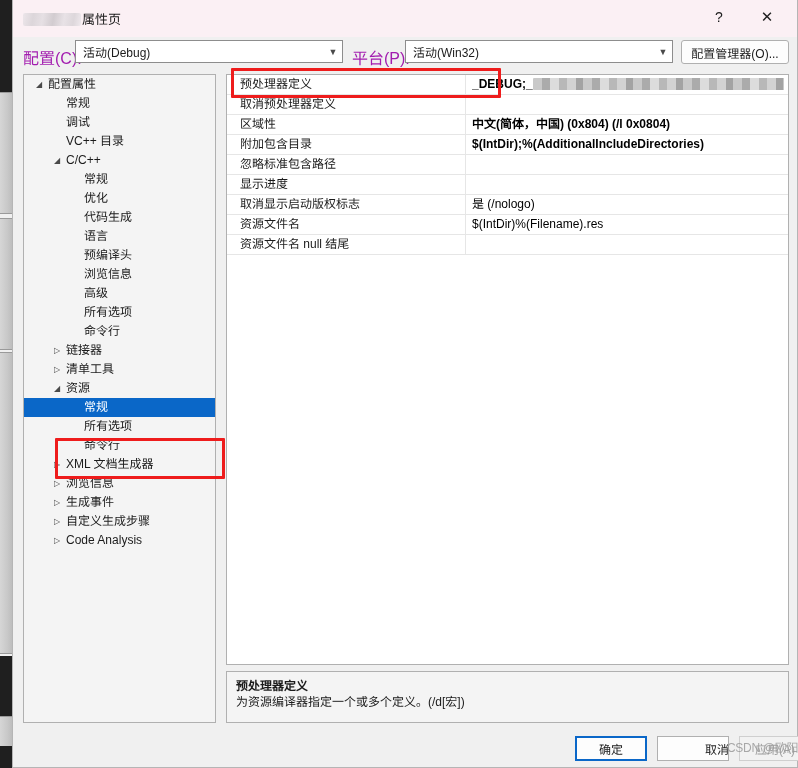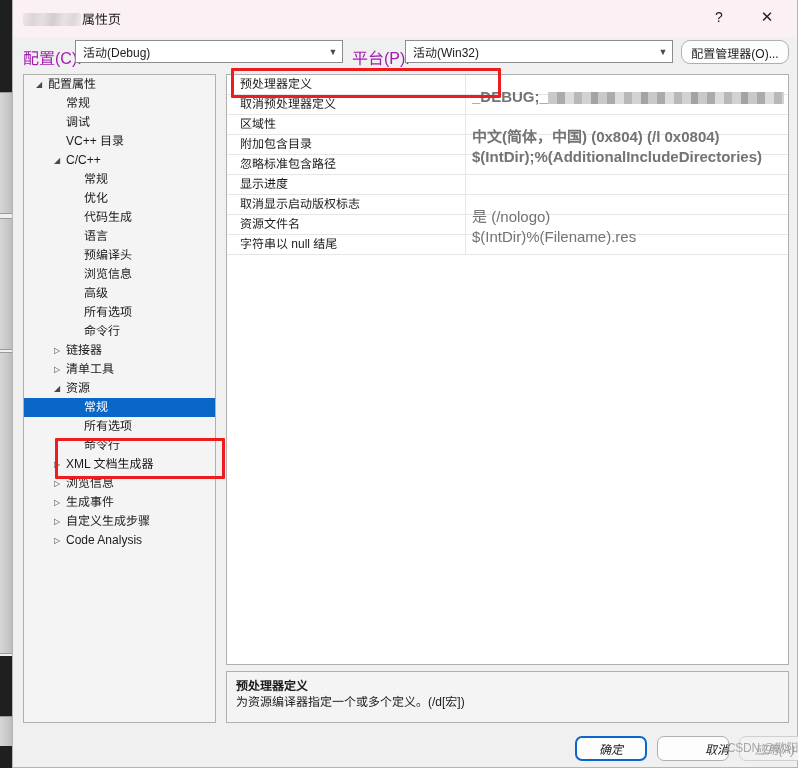--- a/index.html
+++ b/index.html
@@ -140,21 +140,21 @@
   #cfg-label-platform { left: 339px; }
   #cfg-combo-platform { left: 392px; width: 268px; }
   #btn-cfgmgr {
     position: absolute;
     left: 668px;
     top: 4px;
     width: 108px;
     height: 24px;
     background: #fdfdfd;
     border: 1px solid #b0b0b0;
-    border-radius: 9px;
+    border-radius: 3px;
     font-size: 12px;
     color: #1b1b1b;
     display: flex;
     align-items: center;
     justify-content: center;
     box-sizing: border-box;
     cursor: default;
     white-space: nowrap;
   }
 
@@ -229,23 +229,23 @@
     left: 238px;
     top: 0;
     width: 1px;
     height: 19px;
     background: #e6e6e6;
   }
   .grow .gval {
     position: absolute;
     left: 245px;
     right: 4px;
-    top: 12px;
-    font-size: 15px;
-    color: #737373;
+    top: 0;
+    font-size: 12px;
+    color: #000000;
     overflow: hidden;
   }
   .grow .gval.bold { font-weight: bold; }
 
   .redact-bar {
     display: inline-block;
     height: 12px;
     vertical-align: -2px;
     border-radius: 1px;
     background:
@@ -283,29 +283,28 @@
     color: #1b1b1b;
     line-height: 17px;
   }
 
   
   .fbtn {
     position: absolute;
     top: 736px;
     width: 72px;
     height: 25px;
-    border-radius: 7px;
+    border-radius: 0;
     font-size: 12px;
     display: flex;
     align-items: center;
     justify-content: center;
     box-sizing: border-box;
     cursor: default;
     white-space: nowrap;
-    font-style: italic;
   }
   #btn-ok {
     left: 562px;
     background: #fdfdfd;
     border: 2px solid #0a67c8;
     color: #1b1b1b;
   }
   #btn-cancel {
     left: 644px;
     background: #fdfdfd;
@@ -523,21 +522,21 @@
         <span class="gname">取消显示启动版权标志</span>
         <span class="gsep"></span>
         <span class="gval">是 (/nologo)</span>
       </div>
       <div class="grow">
         <span class="gname">资源文件名</span>
         <span class="gsep"></span>
         <span class="gval">$(IntDir)%(Filename).res</span>
       </div>
       <div class="grow">
-        <span class="gname">字符串以 null 结尾</span>
+        <span class="gname">资源文件名 null 结尾</span>
         <span class="gsep"></span>
         <span class="gval"></span>
       </div>
     </div>
 
   <div id="desc">
     <div id="desc-title">预处理器定义</div>
     <div id="desc-body">为资源编译器指定一个或多个定义。(/d[宏])</div>
   </div>
 

